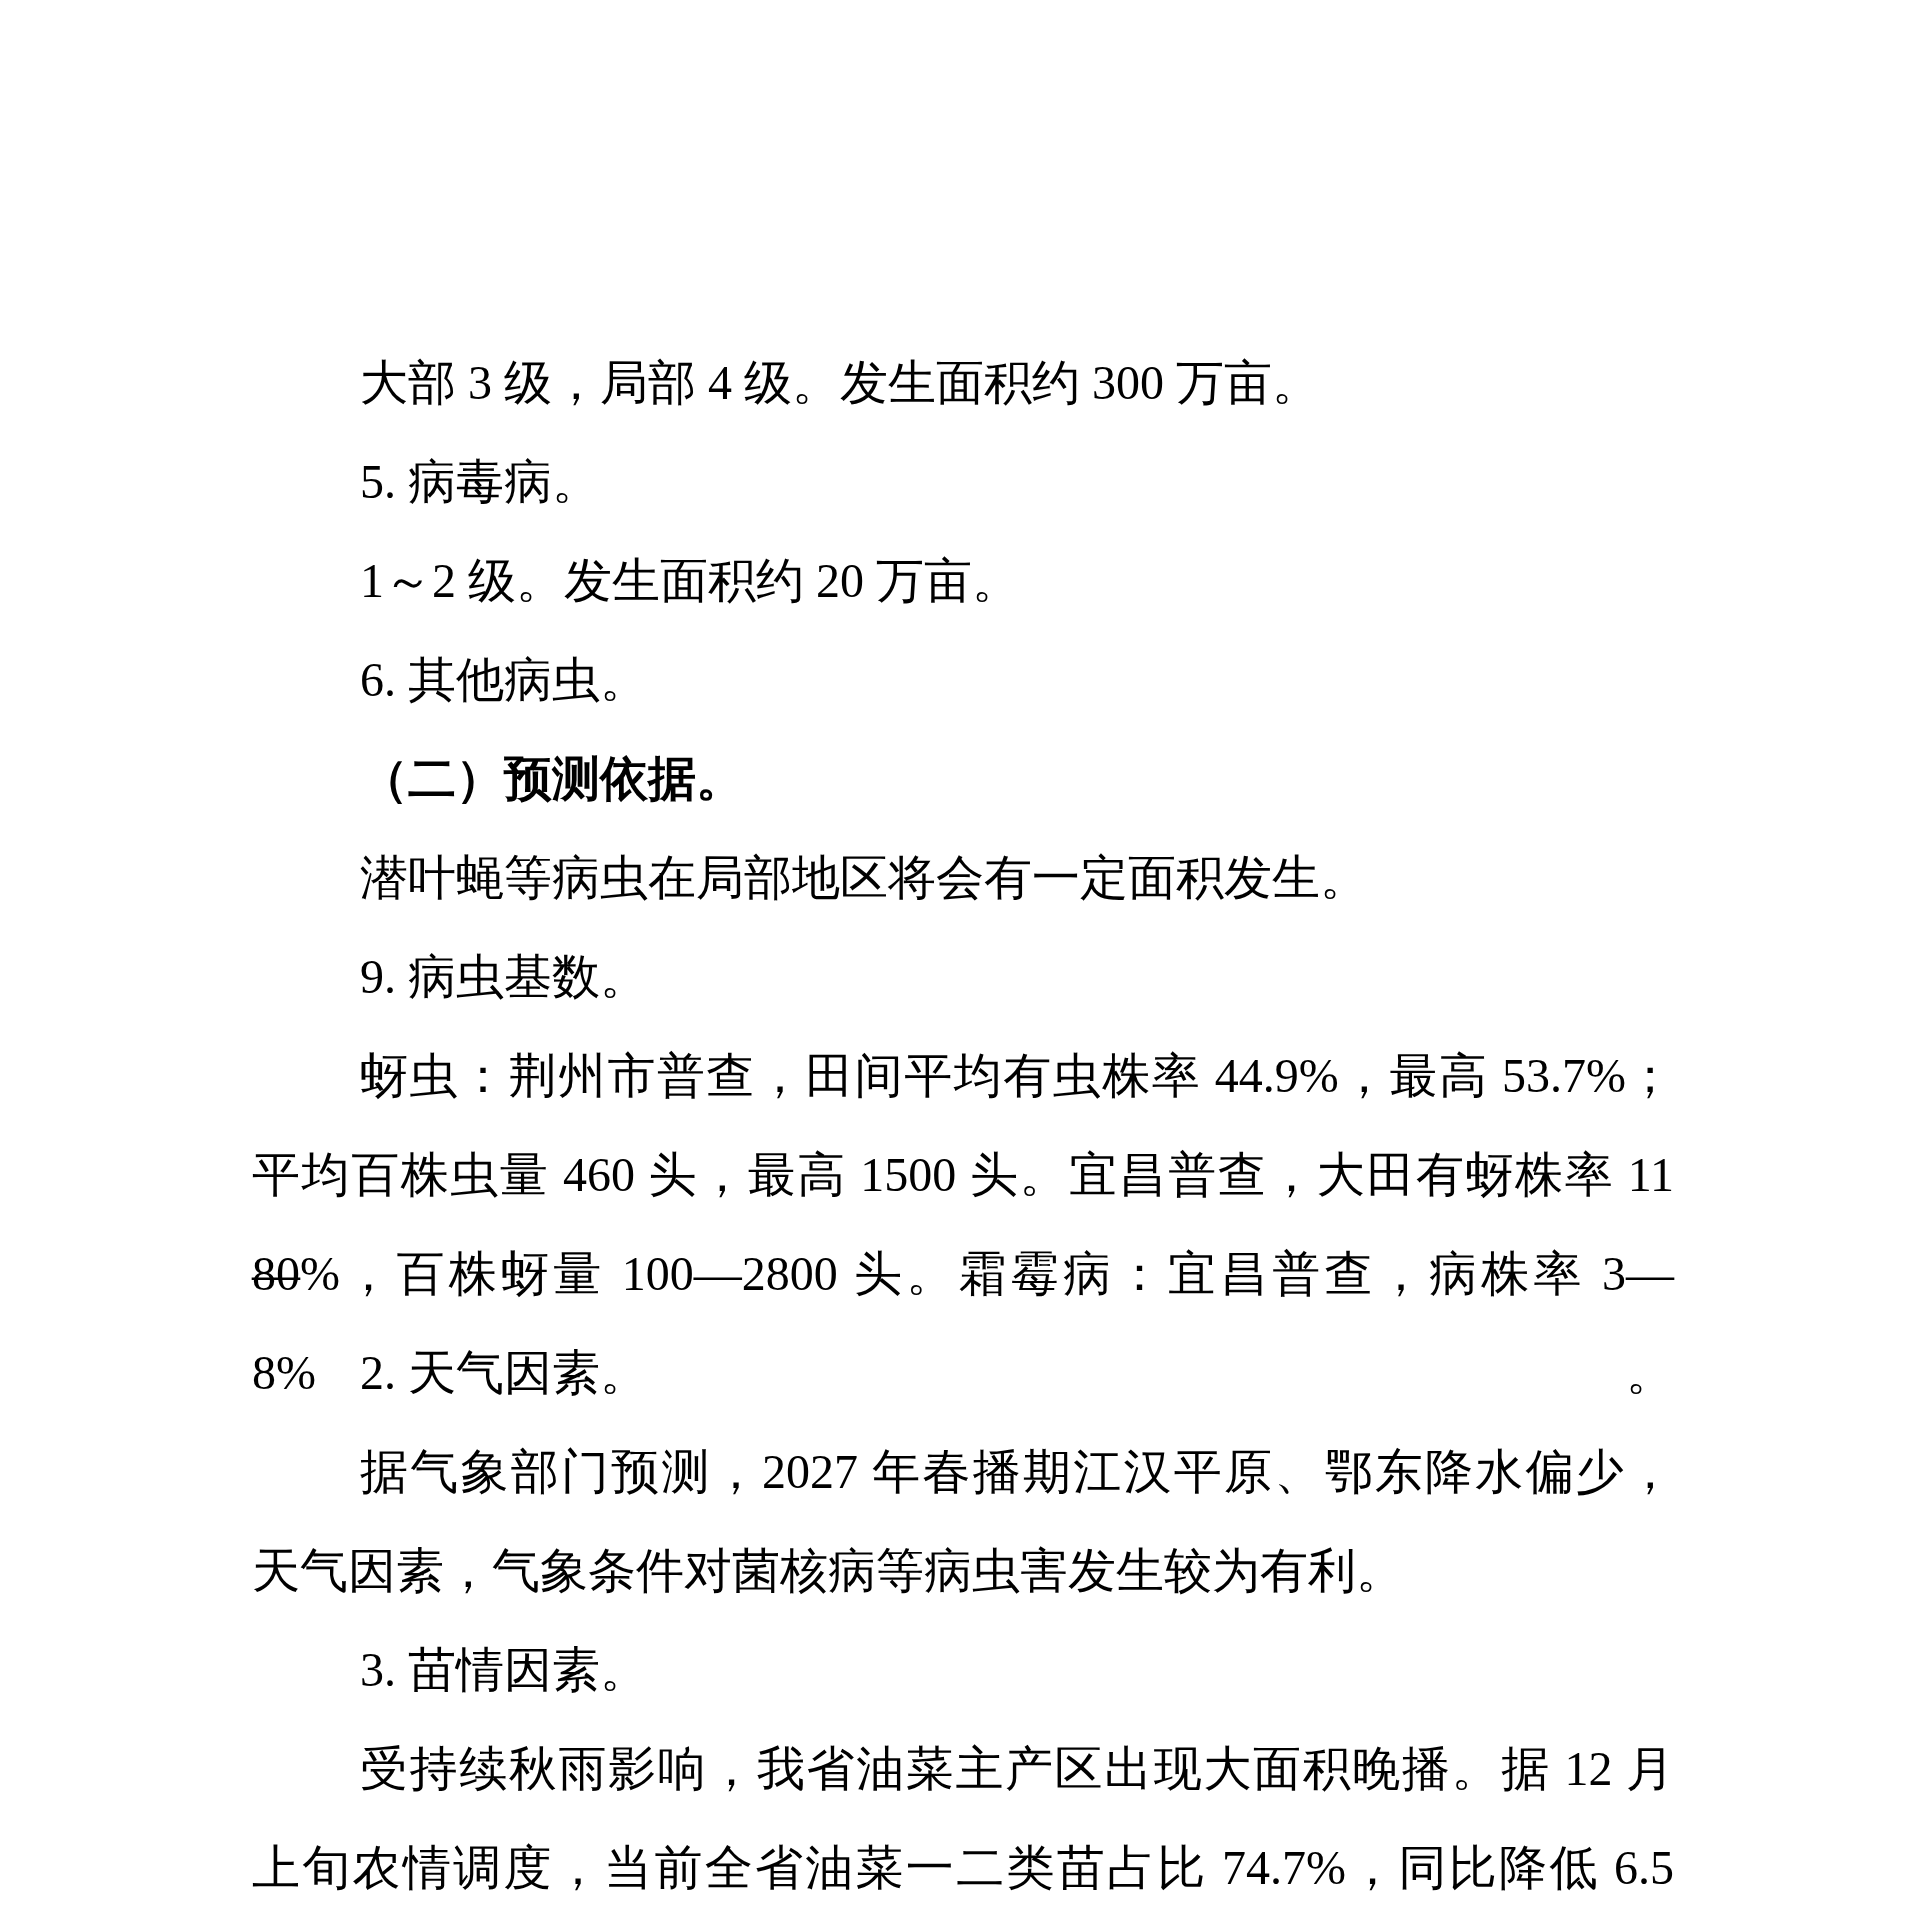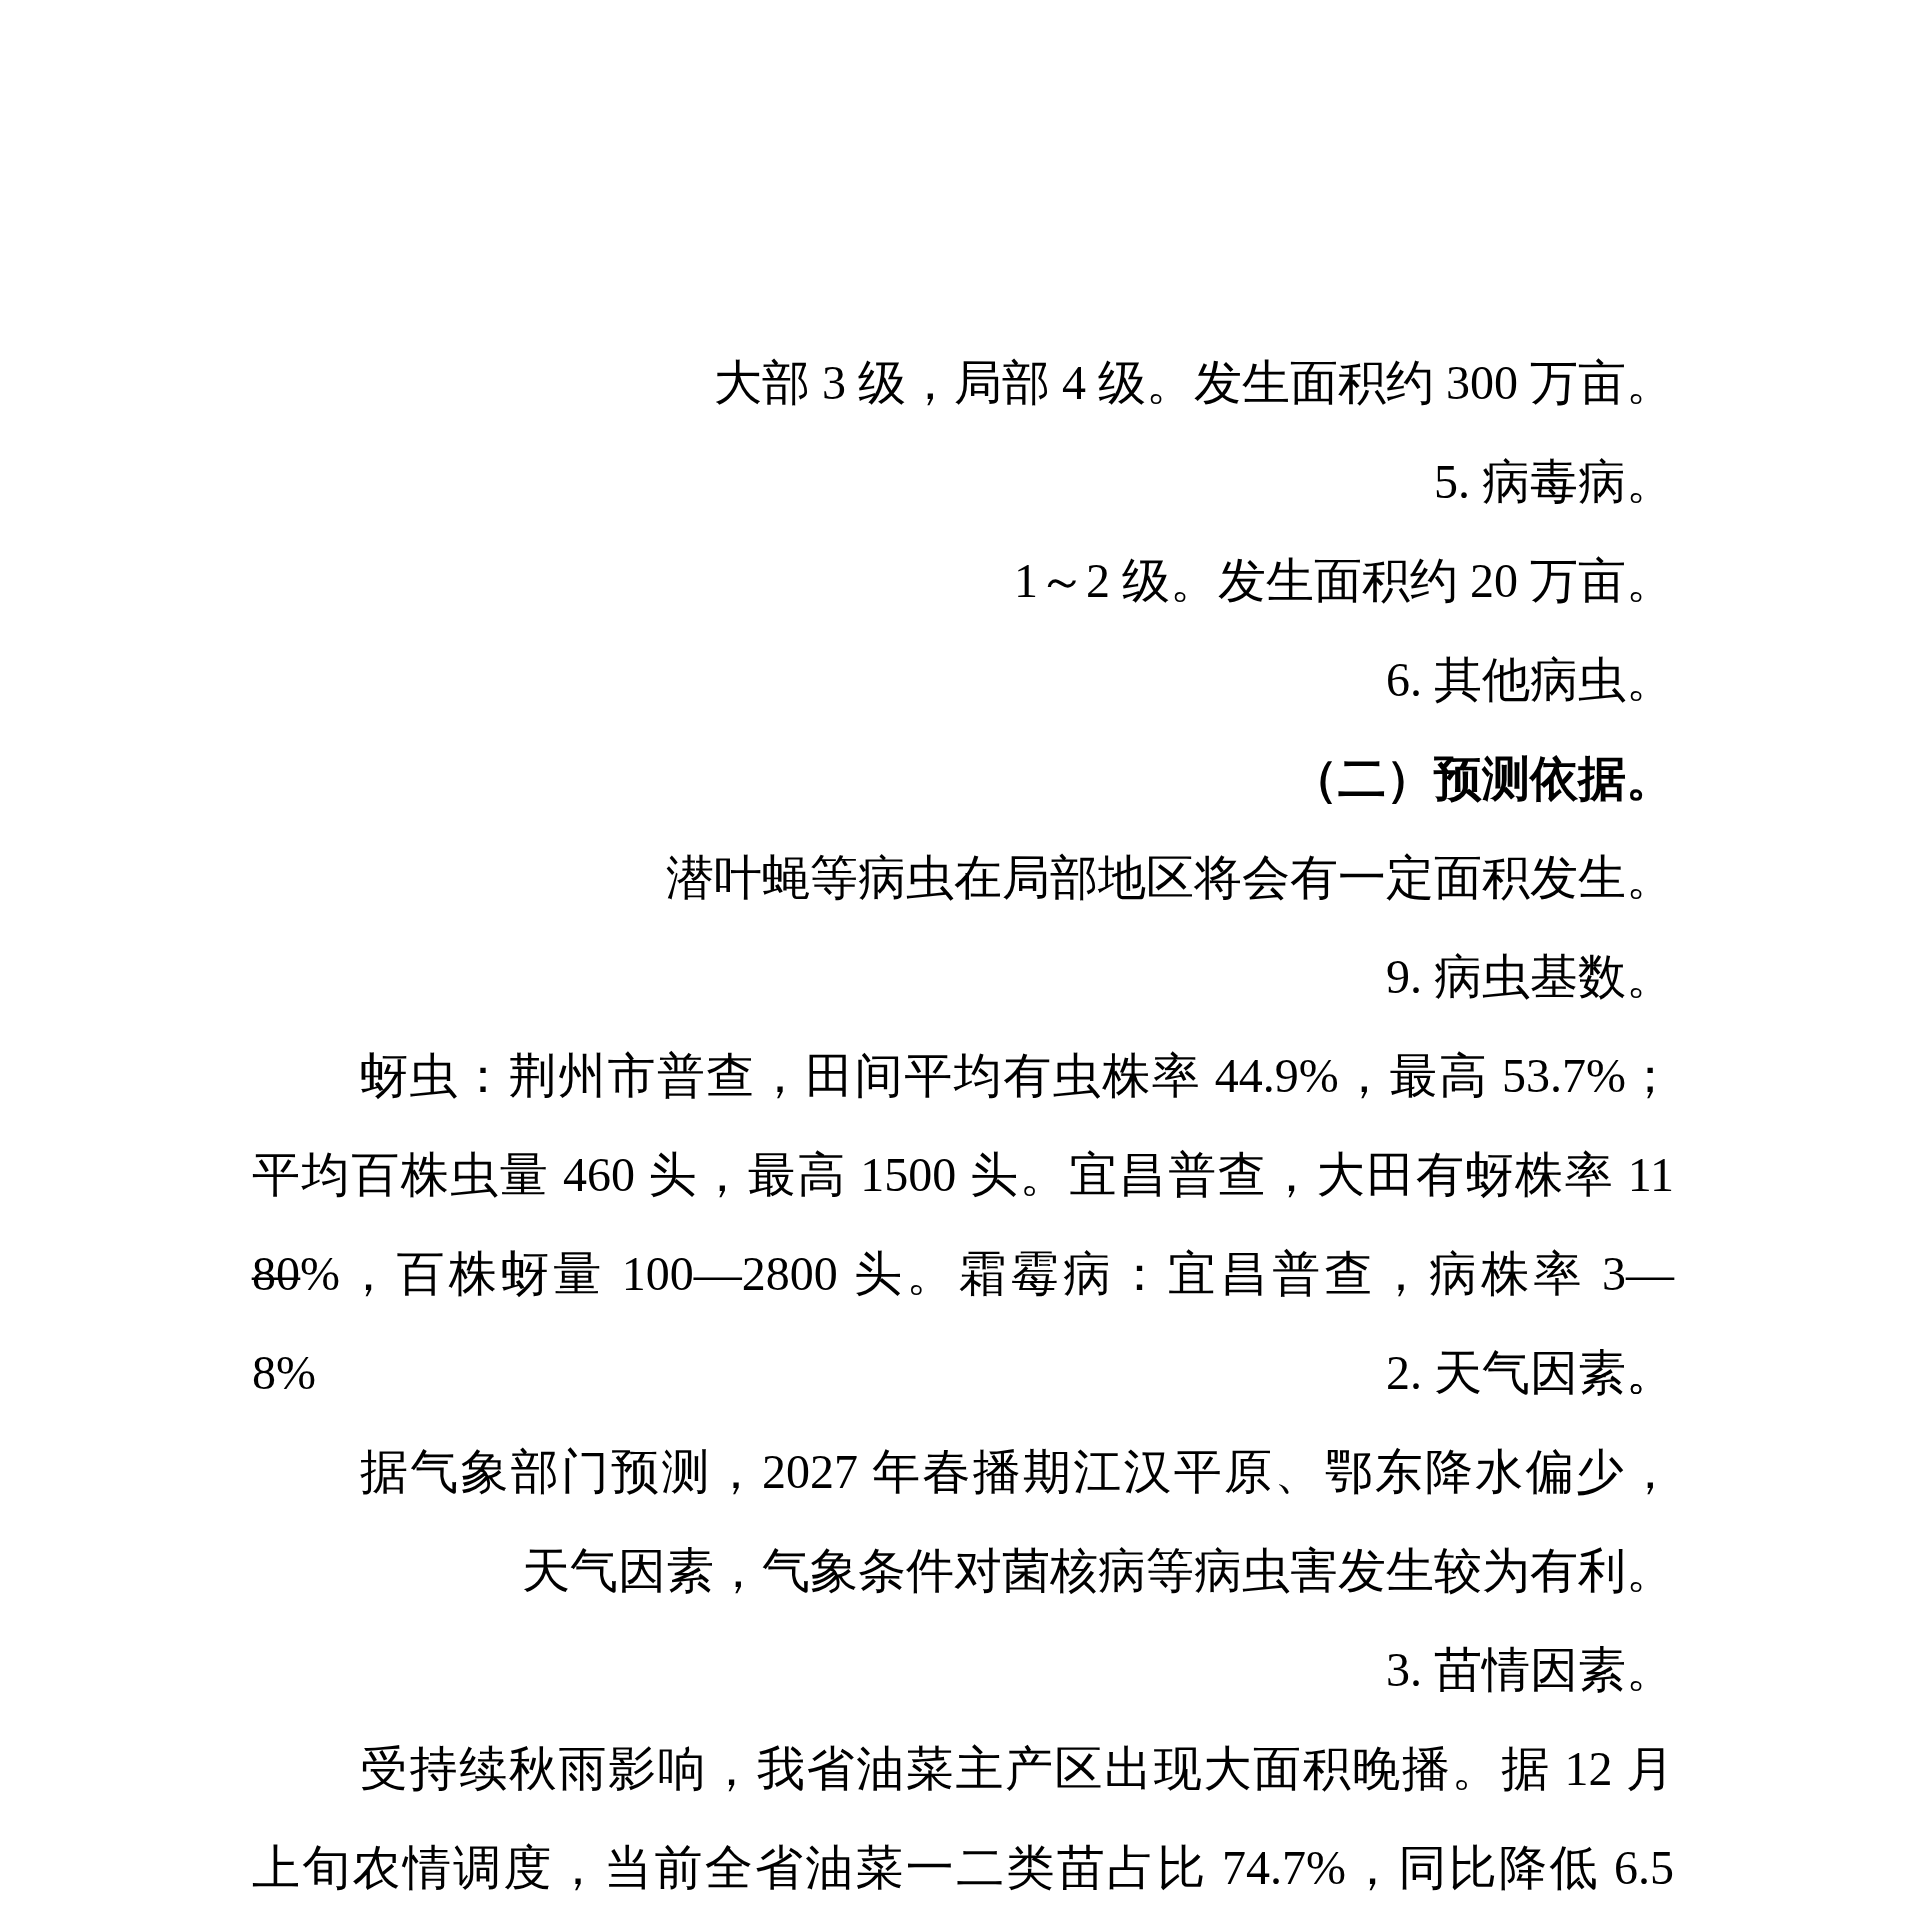--- a/index.html
+++ b/index.html
@@ -20,21 +20,21 @@
     position: absolute;
     left: 252px;
     top: 333px;
     width: 1422px;
   }
   .line {
     font-size: 48px;
     height: 99px;
     line-height: 99px;
     white-space: normal;
-    text-align: right;
+    text-align: left;
     letter-spacing: 0;
   }
   .line.indent {
     text-indent: 108px;
   }
   .line.bold {
     font-weight: 700;
   }
   .line.justify {
     text-align: justify;

